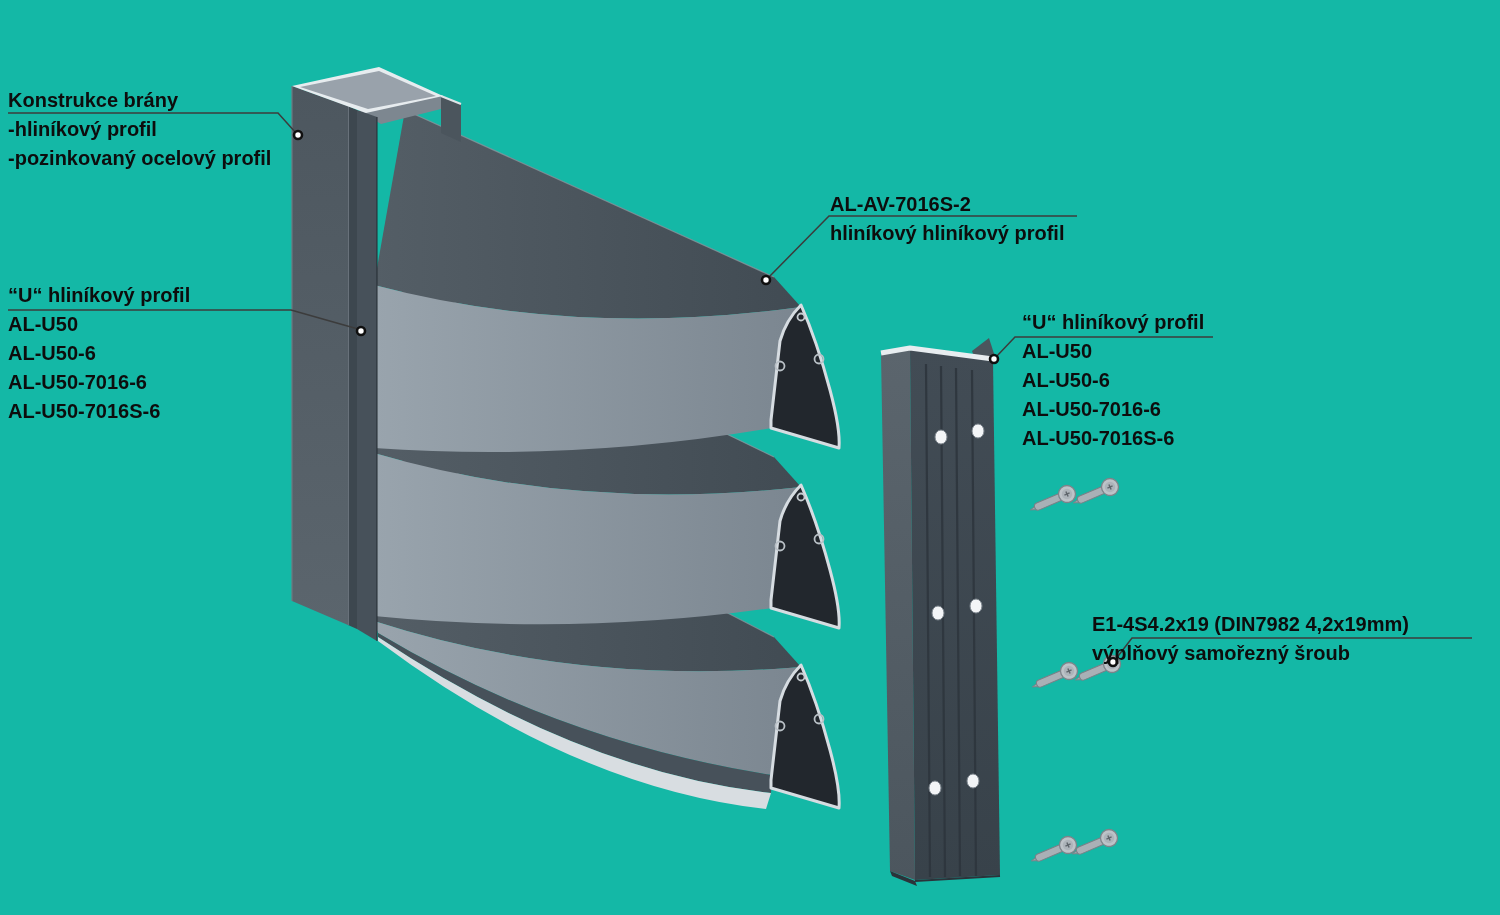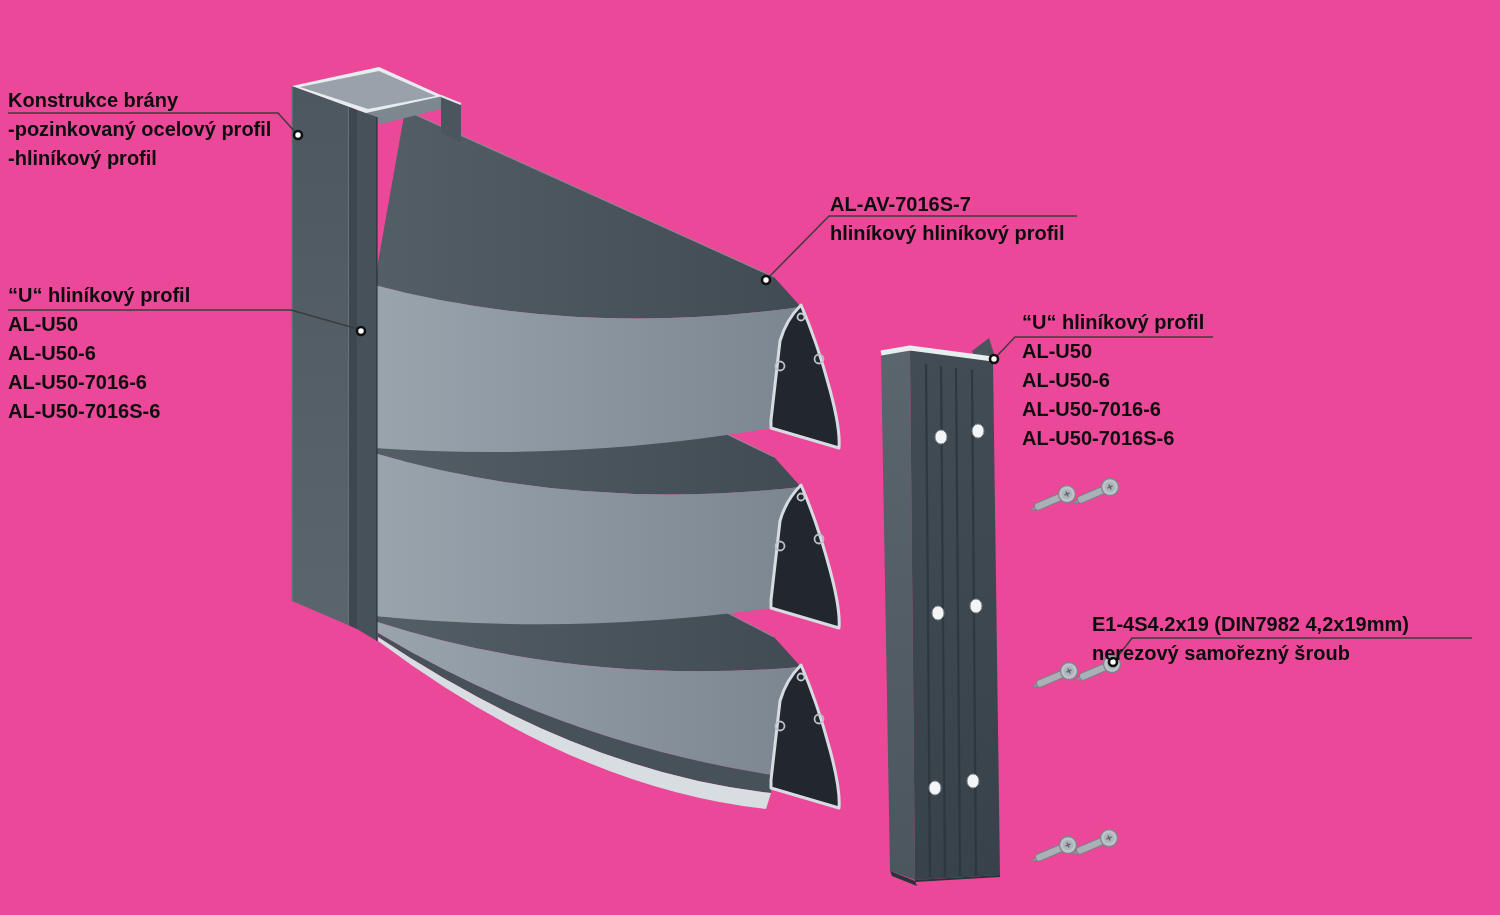--- a/index.html
+++ b/index.html
@@ -1,16 +1,16 @@
 <!DOCTYPE html>
 <html><head>
 <meta charset="utf-8">
 <style>
   html,body{margin:0;padding:0;background:#fff;}
-  #stage{position:relative;width:1500px;height:915px;background:#ec4899;overflow:hidden;
+  #stage{position:relative;width:1500px;height:915px;background:#14b8a6;overflow:hidden;
          font-family:"Liberation Sans",sans-serif;}
   #scene{position:absolute;left:0;top:0;}
   .label{position:absolute;font-weight:700;font-size:20px;line-height:29px;color:#0d0d0d;white-space:nowrap;}
   .label .t{font-weight:700;}
 </style>
 </head>
 <body>
 
 <div id="stage">
 
@@ -150,43 +150,43 @@
     </g>
     <g>
       <path d="M1472 638 H1132 L1115 660"></path>
       <circle cx="1113" cy="662" r="4" fill="#fff" stroke="#101010" stroke-width="2.6"></circle>
     </g>
   </g>
 </svg>
 
 <div class="label" style="left:8px;top:86px">
   <div class="t">Konstrukce brány</div>
+  <div>-hliníkový profil</div>
   <div>-pozinkovaný ocelový profil</div>
-  <div>-hliníkový profil</div>
 </div>
 
 <div class="label" style="left:8px;top:281px">
   <div class="t">“U“ hliníkový profil</div>
   <div>AL-U50</div>
   <div>AL-U50-6</div>
   <div>AL-U50-7016-6</div>
   <div>AL-U50-7016S-6</div>
 </div>
 
 <div class="label" style="left:830px;top:190px">
-  <div class="t">AL-AV-7016S-7</div>
+  <div class="t">AL-AV-7016S-2</div>
   <div>hliníkový hliníkový profil</div>
 </div>
 
 <div class="label" style="left:1022px;top:308px">
   <div class="t">“U“ hliníkový profil</div>
   <div>AL-U50</div>
   <div>AL-U50-6</div>
   <div>AL-U50-7016-6</div>
   <div>AL-U50-7016S-6</div>
 </div>
 
 <div class="label" style="left:1092px;top:610px">
   <div class="t">E1-4S4.2x19 (DIN7982 4,2x19mm)</div>
-  <div>nerezový samořezný šroub</div>
+  <div>výplňový samořezný šroub</div>
 </div>
 
 </div>
 
 </body></html>

